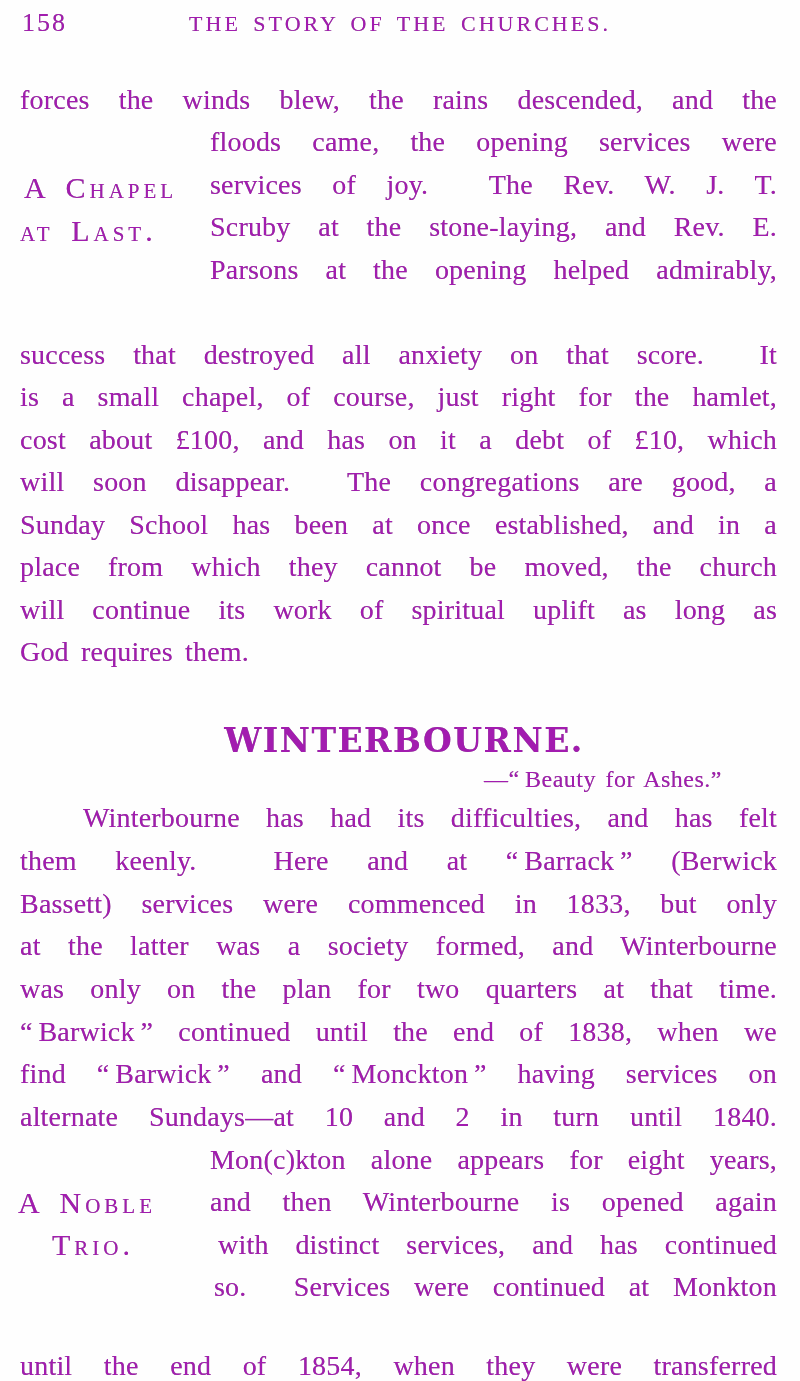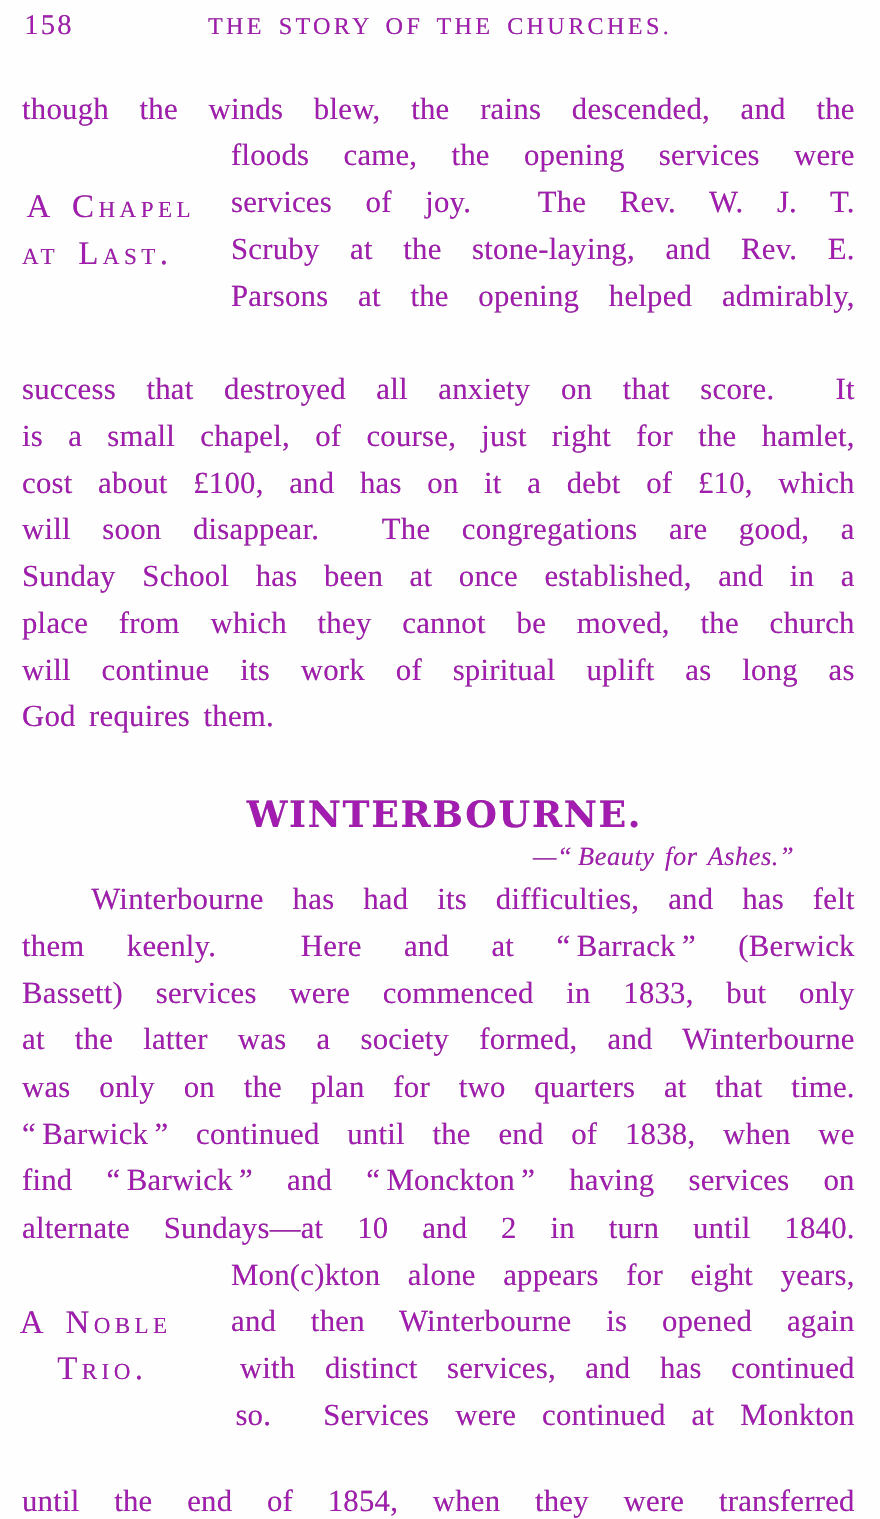--- a/index.html
+++ b/index.html
@@ -15,32 +15,32 @@
   .jline{position:absolute;font-size:28px;line-height:42px;height:44px;overflow:hidden;
     text-align:justify;letter-spacing:0.2px;word-spacing:2px;}
   .jline::after{content:"";display:inline-block;width:100%;height:0;}
   .plain{position:absolute;font-size:28px;line-height:42px;letter-spacing:0.2px;word-spacing:5px;}
   .indent1{text-indent:63px;}
   .sidenote{position:absolute;font-variant:small-caps;font-size:30px;line-height:34px;
     letter-spacing:4px;word-spacing:6px;}
   .heading{position:absolute;top:716px;left:0;width:100%;margin:4px;text-align:center;
     font-family:"DejaVu Serif","Liberation Serif",serif;font-weight:bold;
     font-size:33px;line-height:42px;letter-spacing:1.5px;}
-  .epigraph{position:absolute;top:764px;right:78px;font-style:italic;font-size:24px;
+  .epigraph{position:absolute;top:764px;right:78px;font-size:24px;
     line-height:30px;letter-spacing:0.5px;word-spacing:3px;}
 </style>
 </head>
 <body>
 
 <div class="page">
 
   <div class="pagenum">158</div>
   <div class="runtitle">THE STORY OF THE CHURCHES.</div>
 
-  <div class="jline" style="top:79px;left:20px;width:757px;">though the winds blew, the rains descended, and the</div>
+  <div class="jline" style="top:79px;left:20px;width:757px;">forces the winds blew, the rains descended, and the</div>
   <div class="jline" style="top:121px;left:210px;width:567px;">floods came, the opening services were</div>
   <div class="jline" style="top:164px;left:210px;width:567px;">services of joy.&nbsp; The Rev. W. J. T.</div>
   <div class="jline" style="top:206px;left:210px;width:567px;">Scruby at the stone-laying, and Rev. E.</div>
   <div class="jline" style="top:249px;left:210px;width:567px;">Parsons at the opening helped admirably,</div>
   <div class="jline" style="top:334px;left:20px;width:757px;">success that destroyed all anxiety on that score.&nbsp; It</div>
   <div class="jline" style="top:376px;left:20px;width:757px;">is a small chapel, of course, just right for the hamlet,</div>
   <div class="jline" style="top:419px;left:20px;width:757px;">cost about £100, and has on it a debt of £10, which</div>
   <div class="jline" style="top:461px;left:20px;width:757px;">will soon disappear.&nbsp; The congregations are good, a</div>
   <div class="jline" style="top:504px;left:20px;width:757px;">Sunday School has been at once established, and in a</div>
   <div class="jline" style="top:546px;left:20px;width:757px;">place from which they cannot be moved, the church</div>

